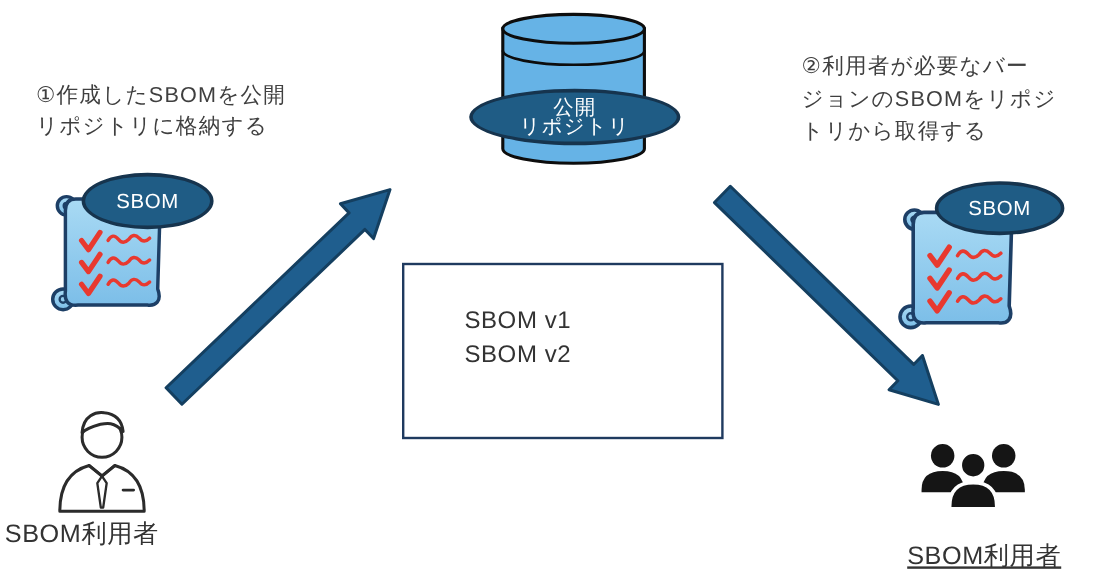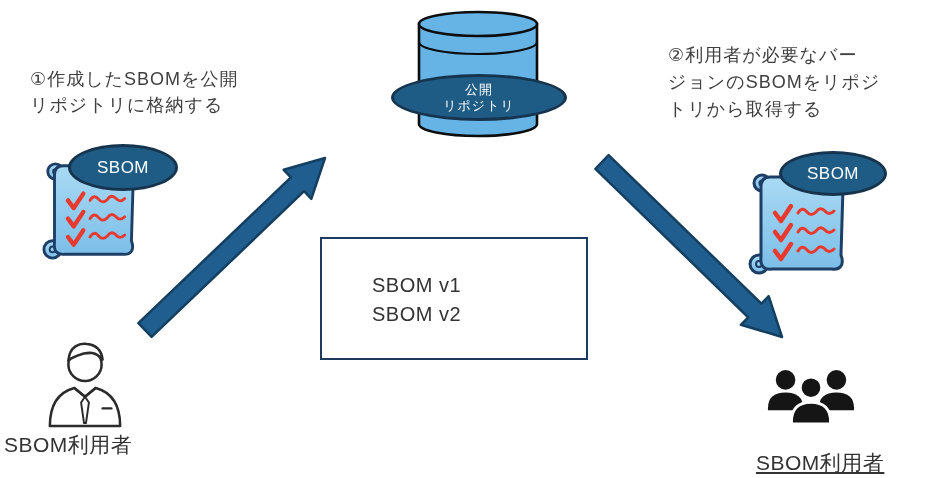--- a/index.html
+++ b/index.html
@@ -30,31 +30,30 @@
   .squiggle{fill:none;stroke:var(--check-red);stroke-width:3;stroke-linecap:round;}
   
   .badge{
     position:absolute;z-index:5;border-radius:50%;
     background:var(--badge-fill);border:3px solid var(--badge-outline);
     color:#fff;display:flex;flex-direction:column;align-items:center;justify-content:center;
     box-sizing:border-box;text-align:center;
   }
   .badge-sbom-left{left:68px;top:144px;width:110px;height:47px;font-size:17px;letter-spacing:.5px;}
   .badge-sbom-right{left:779px;top:151px;width:108px;height:45px;font-size:17px;letter-spacing:.5px;}
-  .badge-repo{left:391px;top:74px;width:176px;height:47px;font-size:13px;line-height:16px;letter-spacing:1px;}
+  .badge-repo{left:391px;top:74px;width:176px;height:47px;font-size:17px;line-height:16px;letter-spacing:1px;}
   
   .cylinder{position:absolute;left:415px;top:8px;width:126px;height:132px;z-index:2;overflow:visible;}
   .cyl-body,.cyl-top{fill:var(--cylinder-fill);stroke:var(--cylinder-outline);stroke-width:2.6;}
   .cyl-band{fill:none;stroke:var(--cylinder-outline);stroke-width:2.2;}
   
   .version-box{
-    position:absolute;left:320px;top:219px;width:268px;height:123px;box-sizing:border-box;
+    position:absolute;left:335px;top:219px;width:268px;height:147px;box-sizing:border-box;
     border:2px solid var(--box-border);background:#fff;z-index:3;
     padding:32px 0 0 50px;
-    margin-top:18px;
   }
   .version-item{font-size:20px;line-height:29px;color:var(--label-color);letter-spacing:.5px;}
   
   .person{position:absolute;left:44px;top:338px;width:82px;height:92px;z-index:2;}
   .person-line{fill:#fff;stroke:var(--icon-stroke);stroke-width:2.6;stroke-linejoin:round;}
   .person-stroke{fill:none;stroke:var(--icon-stroke);stroke-width:2.4;stroke-linecap:round;stroke-linejoin:round;}
   .people{position:absolute;left:766px;top:367px;width:90px;height:59px;z-index:2;}
   .people-solid{fill:var(--people-fill);}
   .people-front{fill:var(--people-fill);stroke:#fff;stroke-width:3;}
   

